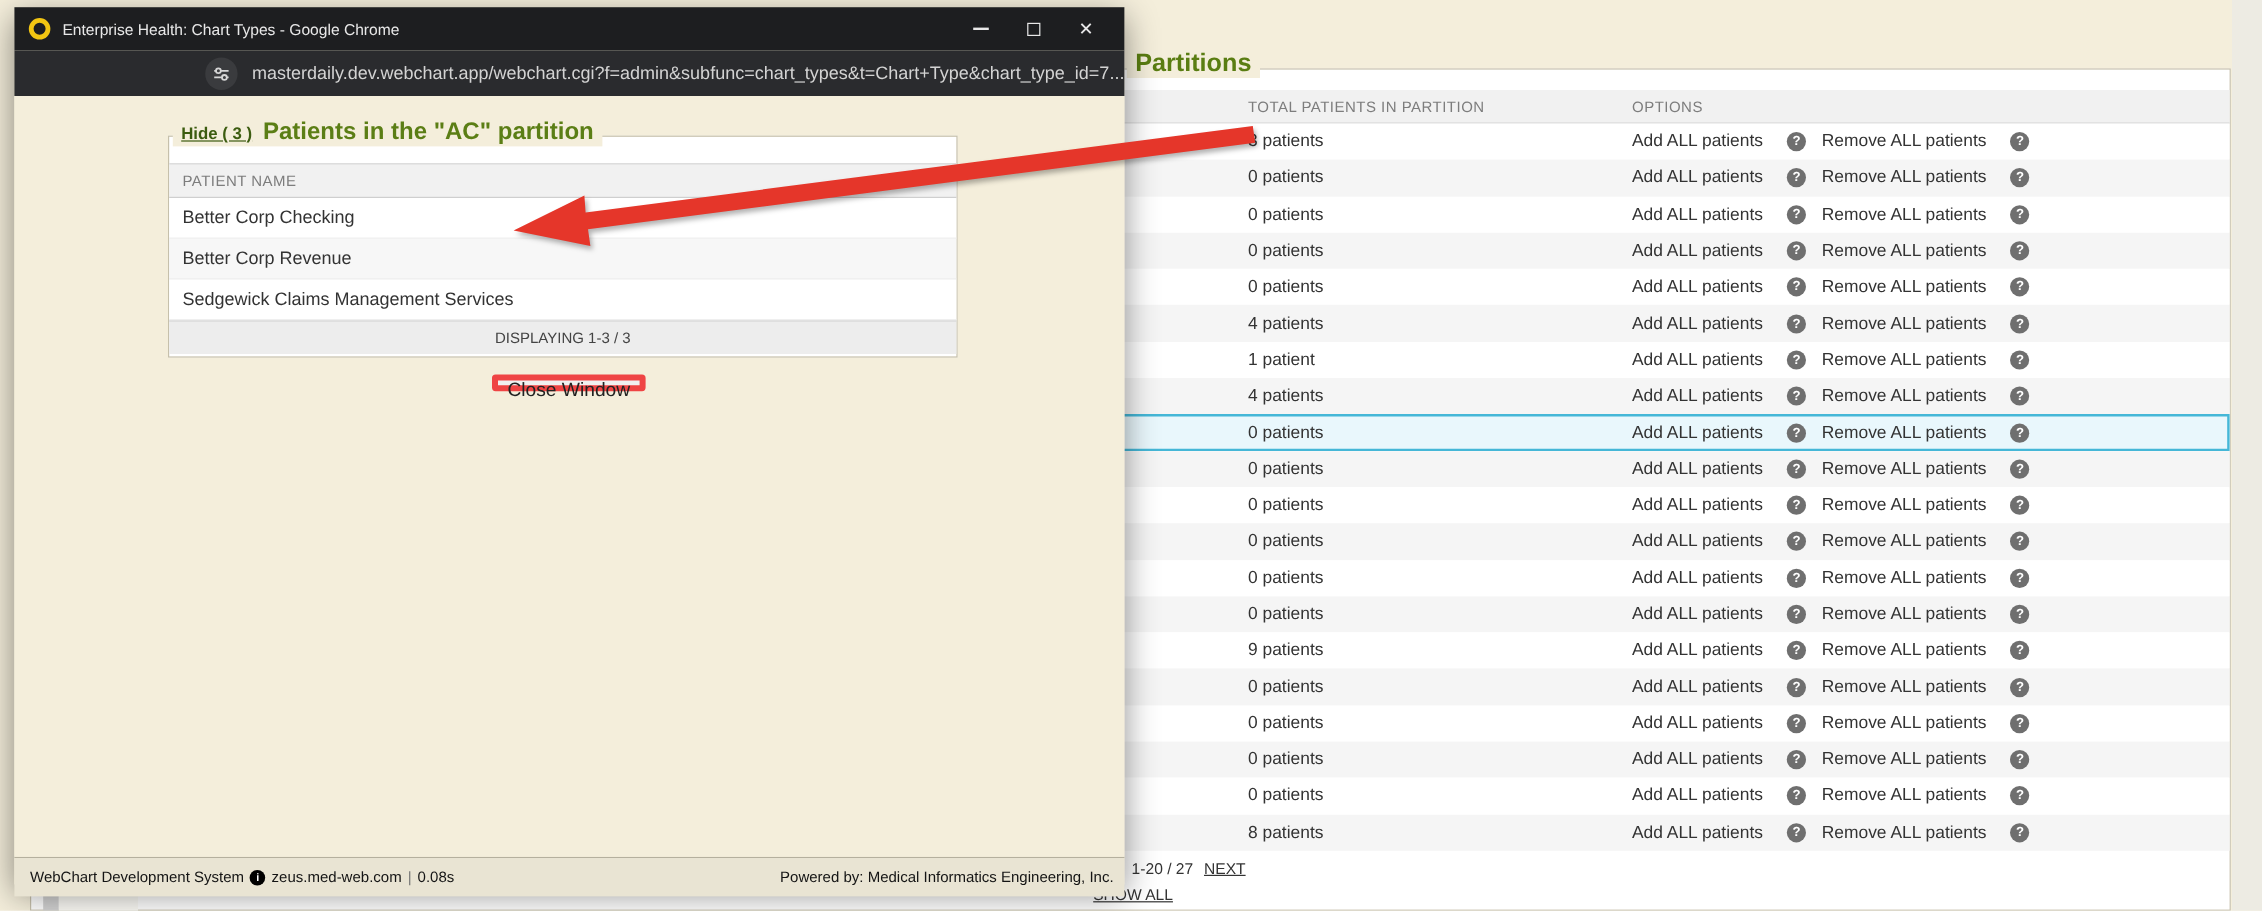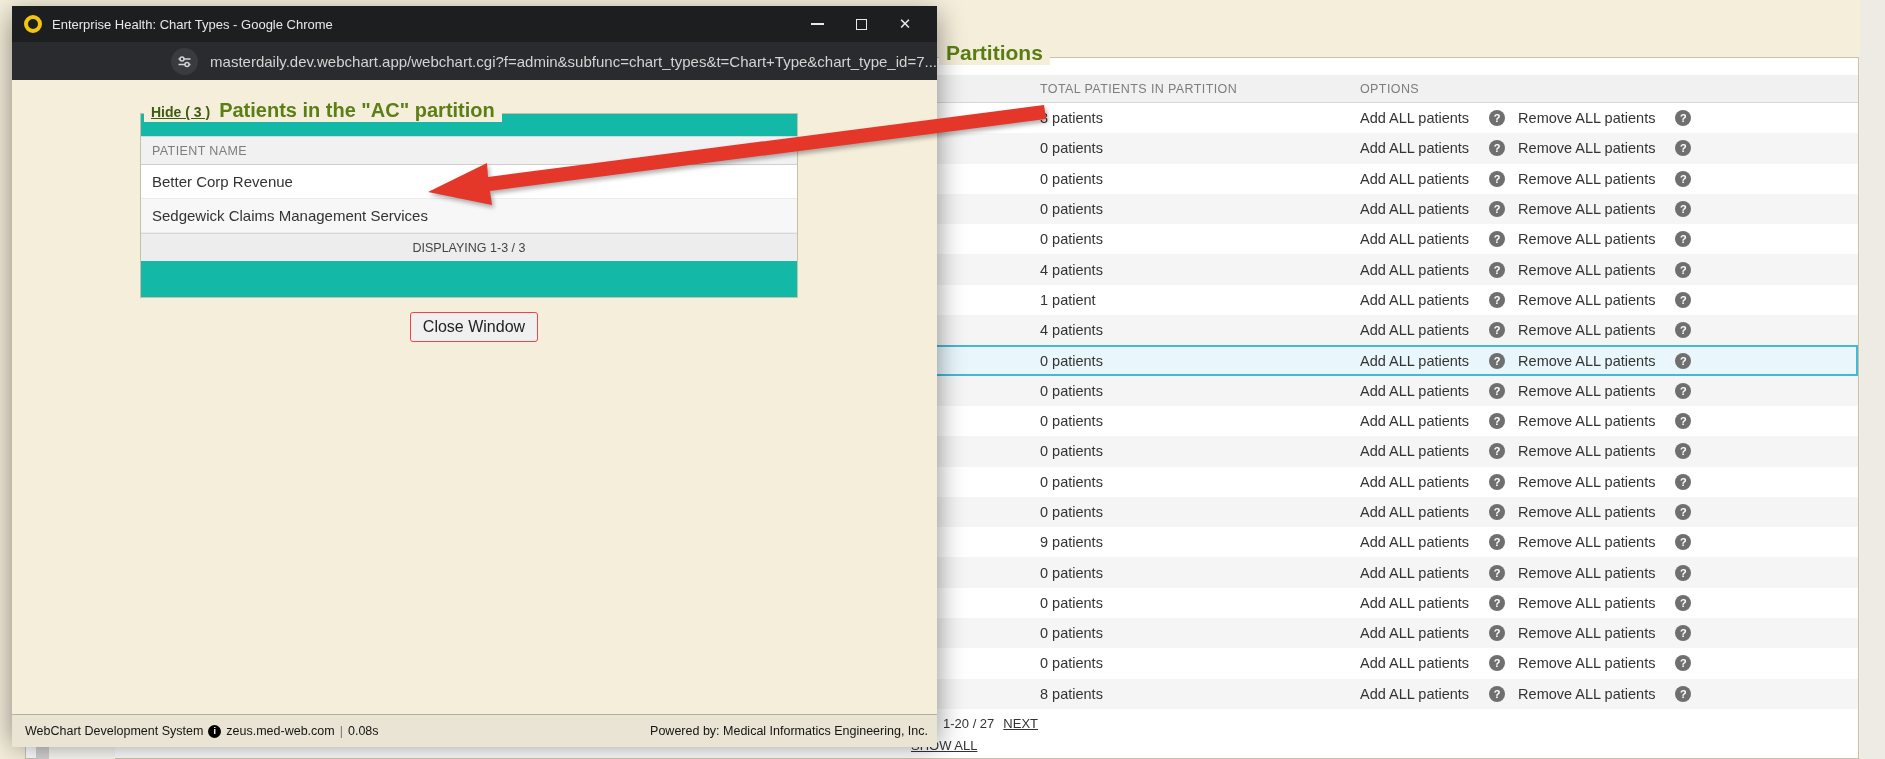--- a/index.html
+++ b/index.html
@@ -40,29 +40,29 @@
   .win-title{margin-left:10px;font-size:13px;color:#e8e8e8;white-space:nowrap;}
   .win-controls{margin-left:auto;margin-right:10px;display:flex;}
   .wc{width:44px;height:36px;display:flex;align-items:center;justify-content:center;cursor:pointer;}
   .wc-min i{display:block;width:13px;height:1.5px;background:#e8e8e8;}
   .wc-max i{display:block;width:11px;height:11px;border:1.4px solid #e8e8e8;}
   .wc-close{font-size:15px;color:#e8e8e8;font-weight:300;}
   .urlbar{height:38px;background:#2a2b2e;display:flex;align-items:center;justify-content:flex-end;}
   .site-badge{width:27px;height:27px;margin-left:6px;border-radius:50%;background:#3a3b3e;display:flex;align-items:center;justify-content:center;flex:0 0 auto;cursor:pointer;}
   .url-text{margin-left:12px;font-size:15px;color:#d3d3d3;white-space:nowrap;overflow:hidden;cursor:text;}
   .popup-body{position:relative;height:634px;background:#f4eedb;}
-  .fieldset{position:absolute;left:128px;top:33px;width:658px;height:185px;background:#14b8a6;border:1px solid #c6c0ab;}
+  .fieldset{position:absolute;left:128px;top:33px;width:658px;height:185px;background:#ffffff;border:1px solid #c6c0ab;}
   .legend{position:absolute;left:132px;top:19px;z-index:2;background:#f4eedb;padding:0 7px;display:flex;align-items:baseline;gap:9px;}
   .hide-link{font-size:14px;font-weight:bold;color:#3c5c10;text-decoration:underline;cursor:pointer;white-space:nowrap;}
   .legend-title{font-size:20px;font-weight:bold;color:#5b7e15;white-space:nowrap;}
   .ptable-header{margin-top:22px;height:29px;line-height:29px;background:#f1f1f1;border-top:1px solid #d8d8d8;border-bottom:1px solid #cfcfcf;padding-left:11px;font-size:12.5px;color:#7d7d7d;letter-spacing:.4px;}
   .p-row{height:34px;line-height:34px;padding-left:11px;font-size:15px;color:#333;border-bottom:1px solid #ececec;background:#fff;}
   .p-row:nth-child(even){background:#f7f7f7;}
   .ptable-footer{height:28px;line-height:28px;background:#ededed;border-top:1px solid #d6d6d6;text-align:center;font-size:12.5px;color:#444;}
-  .close-btn{position:absolute;left:398px;top:232px;width:128px;height:30px;background:#f0f0f0;border:1px solid #ef4444;border-radius:3px;font-size:16px;color:#222;font-family:inherit;cursor:pointer;}
+  .close-btn{position:absolute;left:398px;top:232px;width:128px;height:14px;background:#f0f0f0;border:5px solid #ef4444;border-radius:3px;font-size:16px;color:#222;font-family:inherit;cursor:pointer;}
   .popup-footer{height:33px;background:#e9e4d3;border-top:1px solid #b5b09e;display:flex;align-items:center;justify-content:space-between;padding:0 9px 0 13px;font-size:12.5px;color:#141414;}
   .pf-left{display:flex;align-items:center;gap:5px;white-space:nowrap;}
   .info-icon{display:inline-block;width:13px;height:13px;border-radius:50%;background:#000;color:#fff;font-size:9px;font-weight:bold;line-height:13px;text-align:center;font-style:normal;}
   .pf-sep{color:#777;}
   .pf-right{white-space:nowrap;}
   
   .arrow-svg{position:absolute;left:0;top:0;z-index:40;pointer-events:none;filter:drop-shadow(2px 3px 2px rgba(0,0,0,.3));}
 </style>
 </head>
 <body>
@@ -380,20 +380,21 @@
 
   <div class="popup-body">
     <div class="legend">
       <a class="hide-link">Hide ( 3 )</a>
       <span class="legend-title">Patients in the "AC" partition</span>
     </div>
 
     <div class="fieldset">
       <div class="ptable-header">PATIENT NAME</div>
       <div id="popup-rows">
+          <div class="p-row">Better Corp Checking</div>
           <div class="p-row">Better Corp Revenue</div>
           <div class="p-row">Sedgewick Claims Management Services</div>
         </div>
       <div class="ptable-footer">DISPLAYING 1-3 / 3</div>
     </div>
 
     <button class="close-btn">Close Window</button>
   </div>
 
   <div class="popup-footer">

